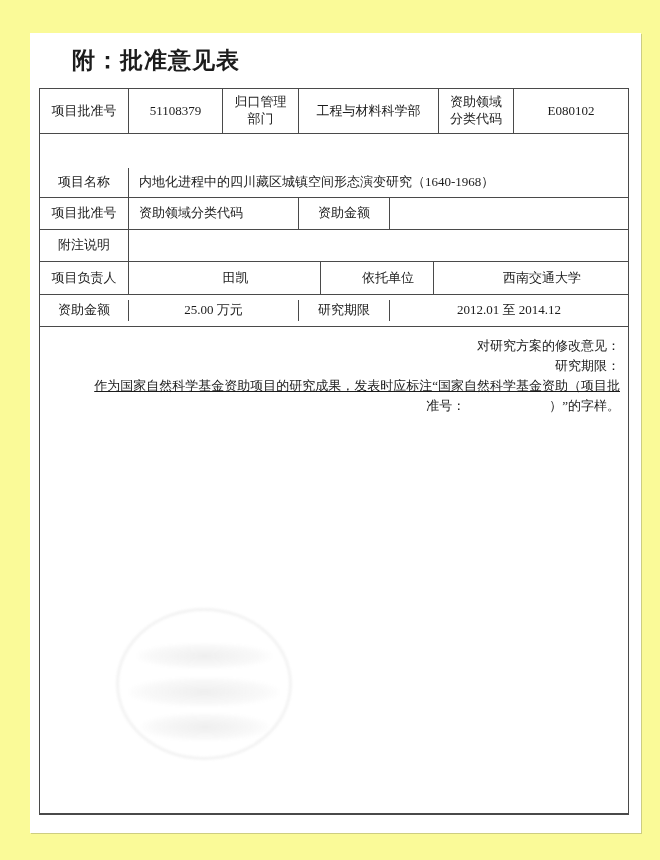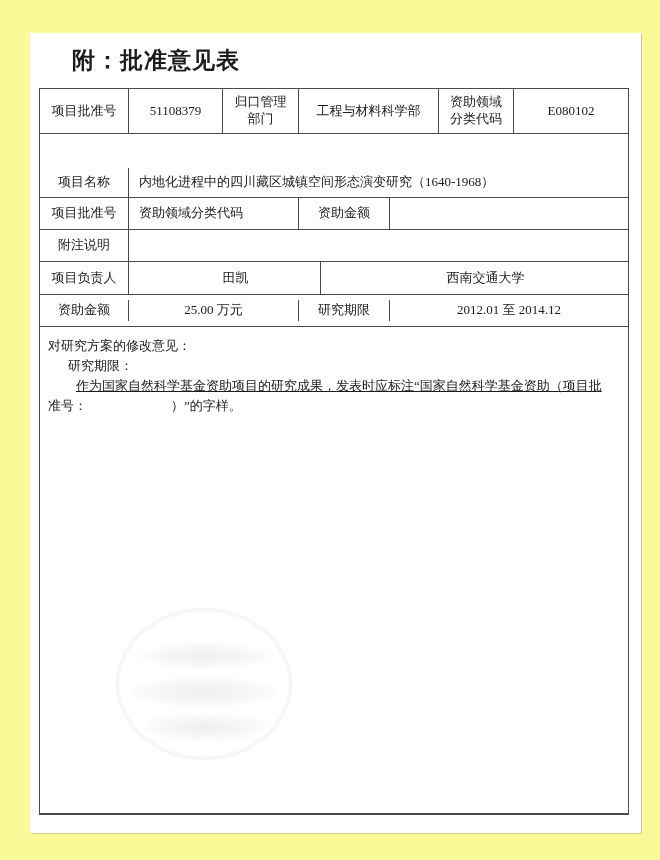--- a/index.html
+++ b/index.html
@@ -48,21 +48,21 @@
   .w-val1   { flex:0 0 94px; }   
   .w-label2 { flex:0 0 76px; }   
   .w-val2   { flex:0 0 140px; }  
   .w-label3 { flex:0 0 75px;justify-content:center; }   
   .w-mid    { flex:0 0 170px; }  
   .w-label4 { flex:0 0 91px; }   
   .wrap2 { white-space:normal; width:60px; }
   .opinion-cell {
     display:block; position:relative;
     padding:9px 8px; font-size:13px; line-height:20px;
-    text-align:left;
+    text-align:right;
   }
   .op-line { white-space:pre-wrap; }
   .ind1 { padding-left:20px; }
   .ind2 { padding-left:28px;text-decoration:underline; }
   .gap { display:inline-block; width:84px; }
   
   .stamp {
     position:absolute; left:86px; top:575px;
     width:176px; height:152px; border-radius:50%;
     border:3px solid rgba(140,140,140,0.10);
@@ -112,20 +112,21 @@
     </div>
 
     <div class="trow r4">
       <div class="cell w-label1">附注说明</div>
       <div class="cell grow left"></div>
     </div>
 
     <div class="trow r5">
       <div class="cell w-label1">项目负责人</div>
       <div class="cell w-mid">田凯</div>
+      <div class="cell w-label4">依托单位</div>
       <div class="cell grow">西南交通大学</div>
     </div>
 
     <div class="trow r6">
       <div class="cell w-label1">资助金额</div>
       <div class="cell w-mid">25.00 万元</div>
       <div class="cell w-label4">研究期限</div>
       <div class="cell grow">2012.01 至 2014.12</div>
     </div>
 

